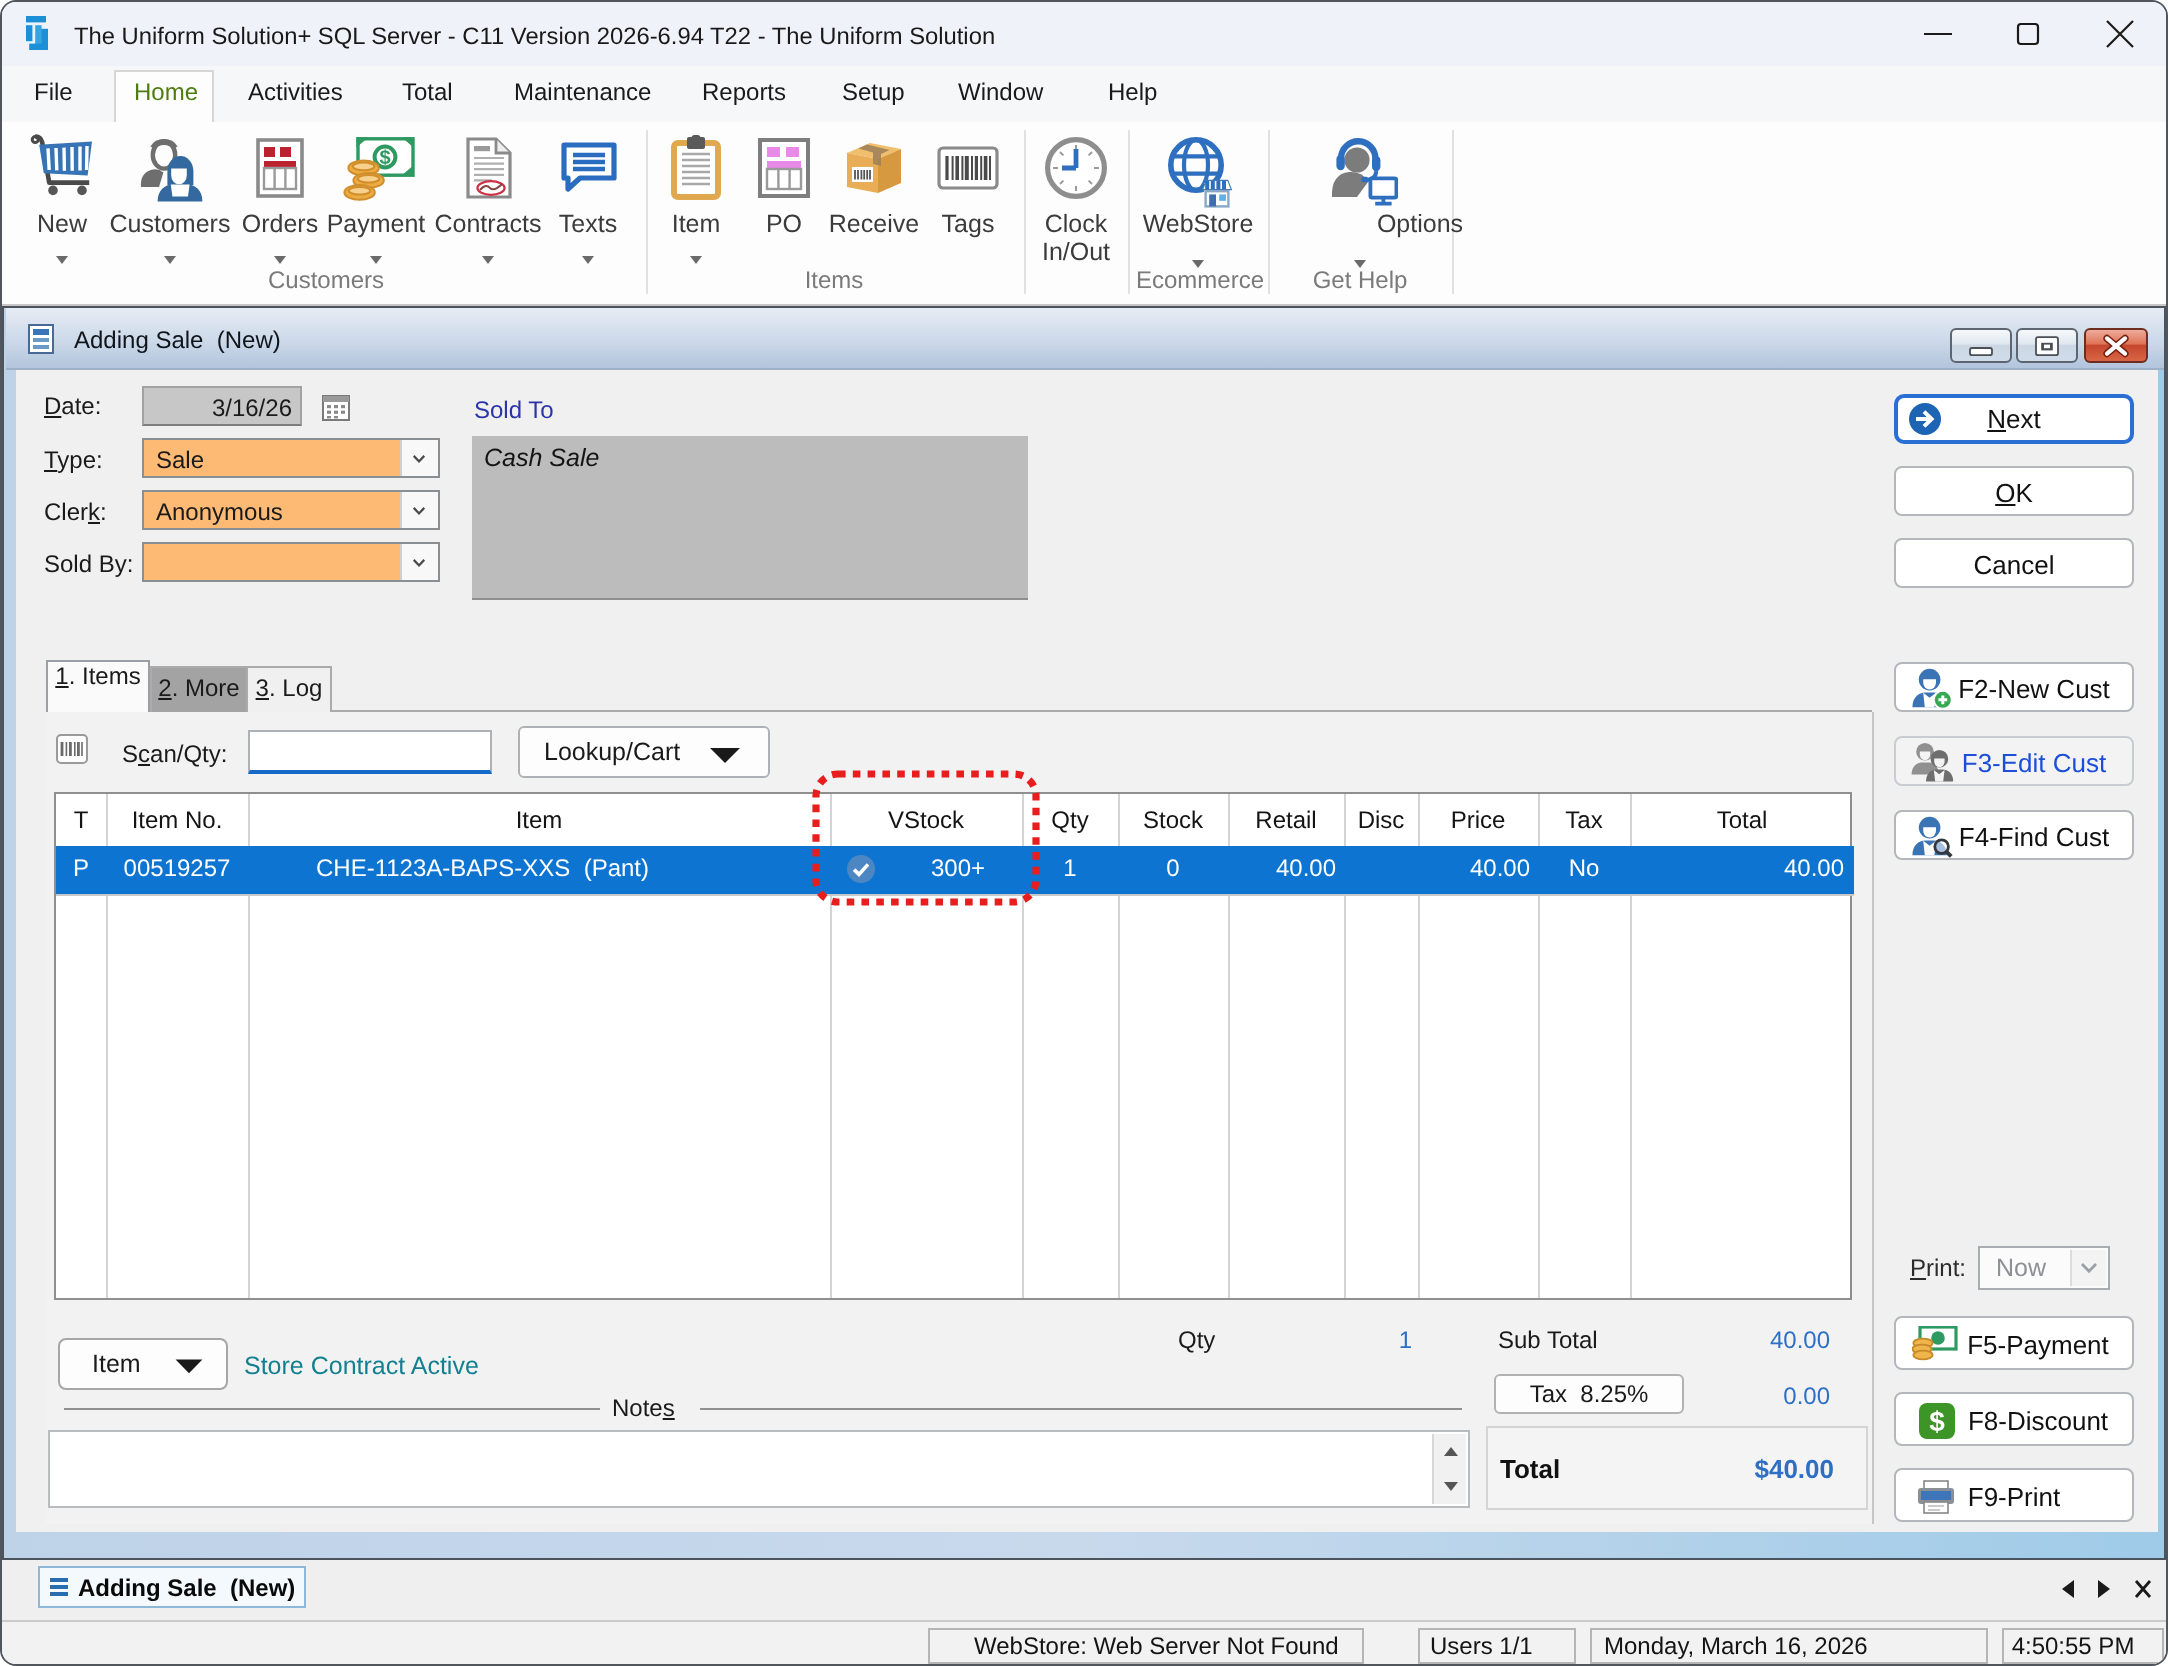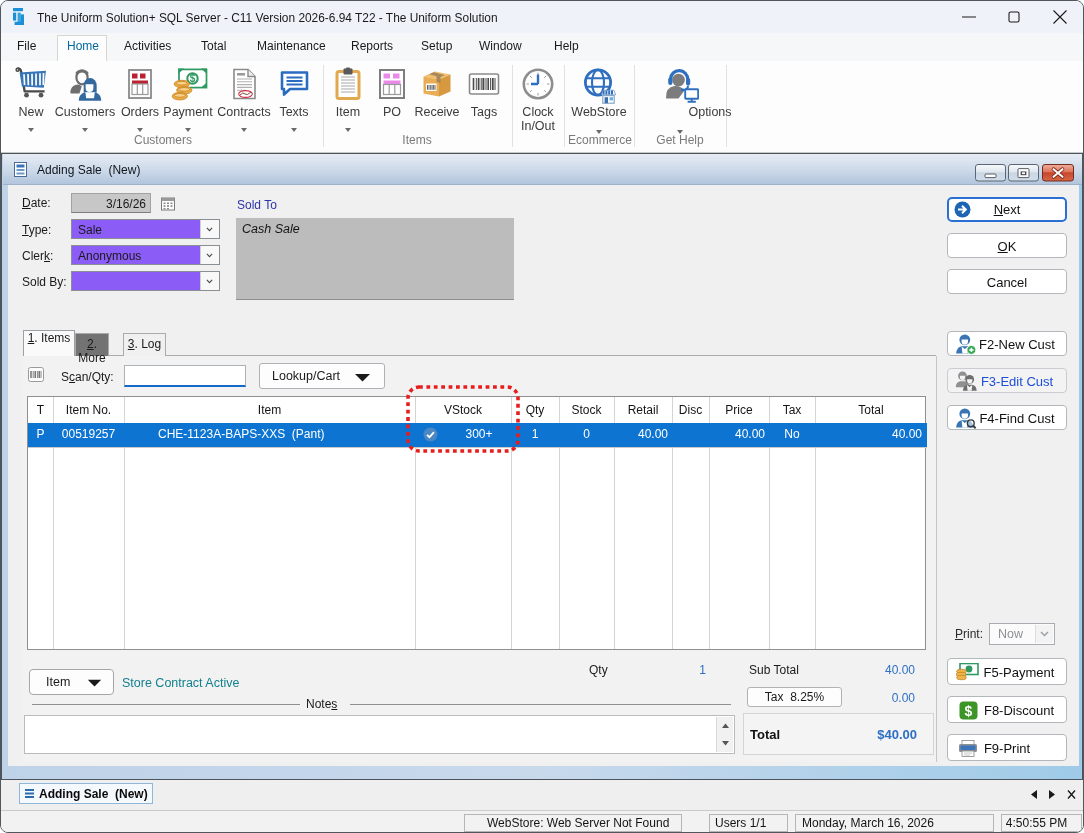--- a/index.html
+++ b/index.html
@@ -8,21 +8,21 @@
 .u{text-decoration:underline;}
 
 .tool{position:absolute;top:6px;width:56px;text-align:center;}
 .tool svg{display:block;margin:0 auto;}
 .tlab{position:absolute;top:44px;width:90px;text-align:center;font-size:12.5px;color:#3b3b3b;}
 .caret{position:absolute;width:0;height:0;border-left:3.5px solid transparent;border-right:3.5px solid transparent;border-top:4px solid #6a6a6a;}
 .gsep{position:absolute;top:4px;height:82px;width:1px;background:#e1e1e1;}
 .glab{position:absolute;top:72px;font-size:12px;color:#7a7a7a;text-align:center;}
 
 .lbl{position:absolute;font-size:12px;color:#1a1a1a;}
-.combo{position:absolute;left:70px;width:149px;height:20px;background:#8b5cf6;border:1px solid #8a8f94;box-sizing:border-box;}
+.combo{position:absolute;left:70px;width:149px;height:20px;background:#fdba74;border:1px solid #8a8f94;box-sizing:border-box;}
 .combo .txt{position:absolute;left:6px;top:3px;font-size:12px;}
 .combo .cbtn{position:absolute;right:0;top:0;width:18px;height:18px;background:#f8f8f8;border-left:1px solid #d0d0d0;}
 .chev{position:absolute;left:5px;top:6px;width:7px;height:7px;}
 
 .sbtn{position:absolute;left:946px;width:120px;height:25px;box-sizing:border-box;background:#fff;border:1px solid #b3b7bb;border-radius:4px;font-size:13px;color:#111;}
 .sbtn .bt{position:absolute;width:100%;text-align:center;top:5px;}
 
 .hcell{position:absolute;top:0;height:26px;line-height:26px;text-align:center;font-size:12px;color:#141414;}
 .vline{position:absolute;top:26px;width:1px;background:#d4d4d4;}
 .rcell{position:absolute;top:0;height:23px;line-height:23px;color:#fff;font-size:12px;text-align:center;}
@@ -43,21 +43,21 @@
   <svg class="abs" style="left:958px;top:0" width="120" height="32" viewBox="0 0 120 32">
     <line x1="3" y1="16" x2="17" y2="16" stroke="#1a1a1a" stroke-width="1.1"></line>
     <rect x="50" y="11" width="10" height="10" rx="1.5" fill="none" stroke="#1a1a1a" stroke-width="1.1"></rect>
     <path d="M94.5 9.5 L107.5 22.5 M107.5 9.5 L94.5 22.5" stroke="#1a1a1a" stroke-width="1.1"></path>
   </svg>
 </div>
 
 <div class="abs" style="left:0;top:32px;width:1084px;height:28px;background:#f6f7f9;">
   <div class="abs" style="left:56px;top:2px;width:50px;height:26px;background:#fdfdfd;border:1px solid #d6d6d6;border-bottom:none;box-sizing:border-box;"></div>
   <div class="abs" style="left:16px;top:6px;color:#1b1b1b;">File</div>
-  <div class="abs" style="left:66px;top:6px;color:#0369a1;">Home</div>
+  <div class="abs" style="left:66px;top:6px;color:#4d7c0f;">Home</div>
   <div class="abs" style="left:123px;top:6px;">Activities</div>
   <div class="abs" style="left:200px;top:6px;">Total</div>
   <div class="abs" style="left:256px;top:6px;">Maintenance</div>
   <div class="abs" style="left:350px;top:6px;">Reports</div>
   <div class="abs" style="left:420px;top:6px;">Setup</div>
   <div class="abs" style="left:478px;top:6px;">Window</div>
   <div class="abs" style="left:553px;top:6px;">Help</div>
 </div>
 
 <div class="abs" style="left:0;top:60px;width:1084px;height:92px;background:#fdfdfe;border-bottom:1px solid #c8c8c8;box-sizing:border-box;">
@@ -323,21 +323,21 @@
         </svg>
       </div>
     </div>
 <div class="lbl" style="left:236px;top:197px;color:#2b35a8;">Sold To</div>
 <div class="abs" style="left:235px;top:217px;width:278px;height:81px;background:#bcbcbc;border-bottom:1px solid #8e8e8e;font-style:italic;">
   <div class="abs" style="left:6px;top:4px;font-size:12.5px;color:#141414;">Cash Sale</div>
     </div>
 
 <div class="abs" style="left:22px;top:355px;width:914px;height:406px;background:#f2f2f3;border-right:1px solid #c6c6c6;box-sizing:border-box;"></div>
 <div class="abs" style="left:22px;top:354px;width:913px;height:1px;background:#ababab;"></div>
-<div class="abs" style="left:74px;top:332px;width:34px;height:23px;box-sizing:border-box;background:#737373;border:1px solid #ababab;border-bottom:none;">
+<div class="abs" style="left:74px;top:332px;width:49px;height:23px;box-sizing:border-box;background:#a3a3a3;border:1px solid #ababab;border-bottom:none;">
       <div style="text-align:center;margin-top:3px;"><span class="u">2</span>. More</div>
     </div>
 <div class="abs" style="left:122px;top:332px;width:43px;height:23px;box-sizing:border-box;background:#f0f0f0;border:1px solid #ababab;border-bottom:none;">
       <div style="text-align:center;margin-top:3px;"><span class="u">3</span>. Log</div>
     </div>
 <div class="abs" style="left:22px;top:329px;width:52px;height:26px;box-sizing:border-box;background:#fafafa;border:1px solid #9aa0a5;border-bottom:none;">
       <div style="text-align:center;margin-top:0;"><span class="u">1</span>. Items</div>
     </div>
 <svg class="abs" style="left:27px;top:366px" width="16" height="15" viewBox="0 0 16 15">
   <rect x="0.5" y="0.5" width="15" height="14" rx="2" fill="#fdfdfd" stroke="#9a9a9a"></rect>

